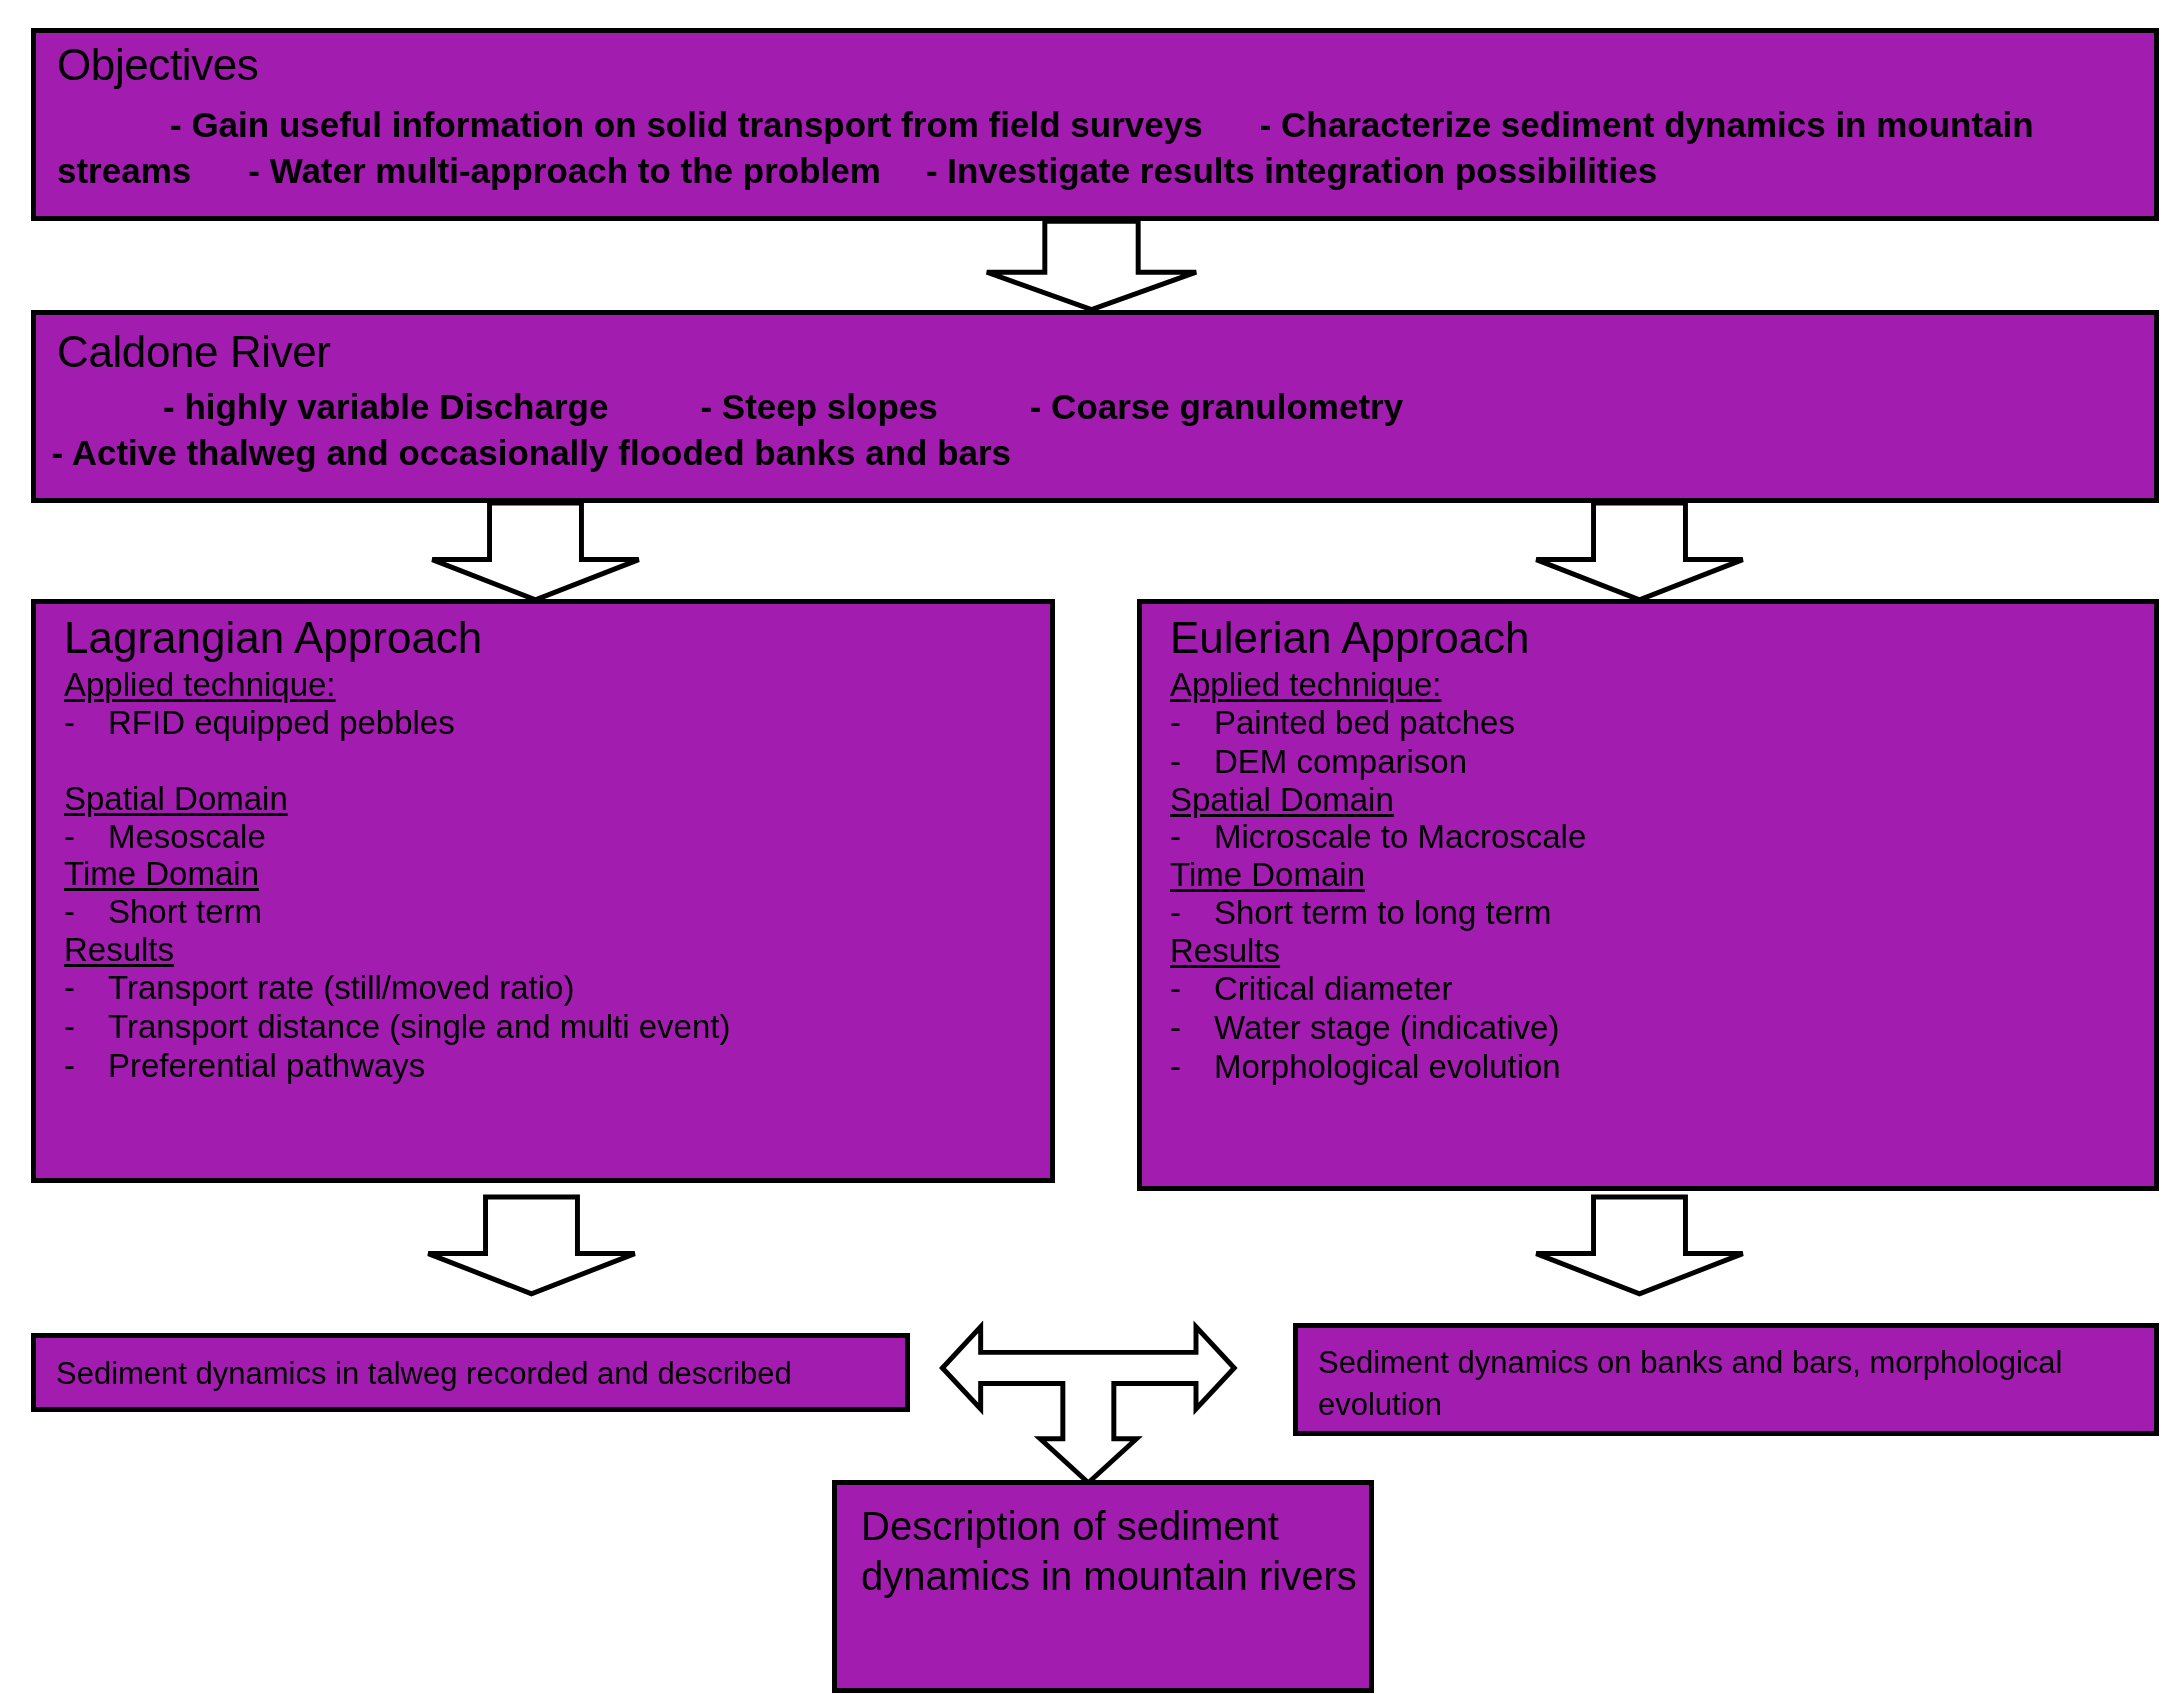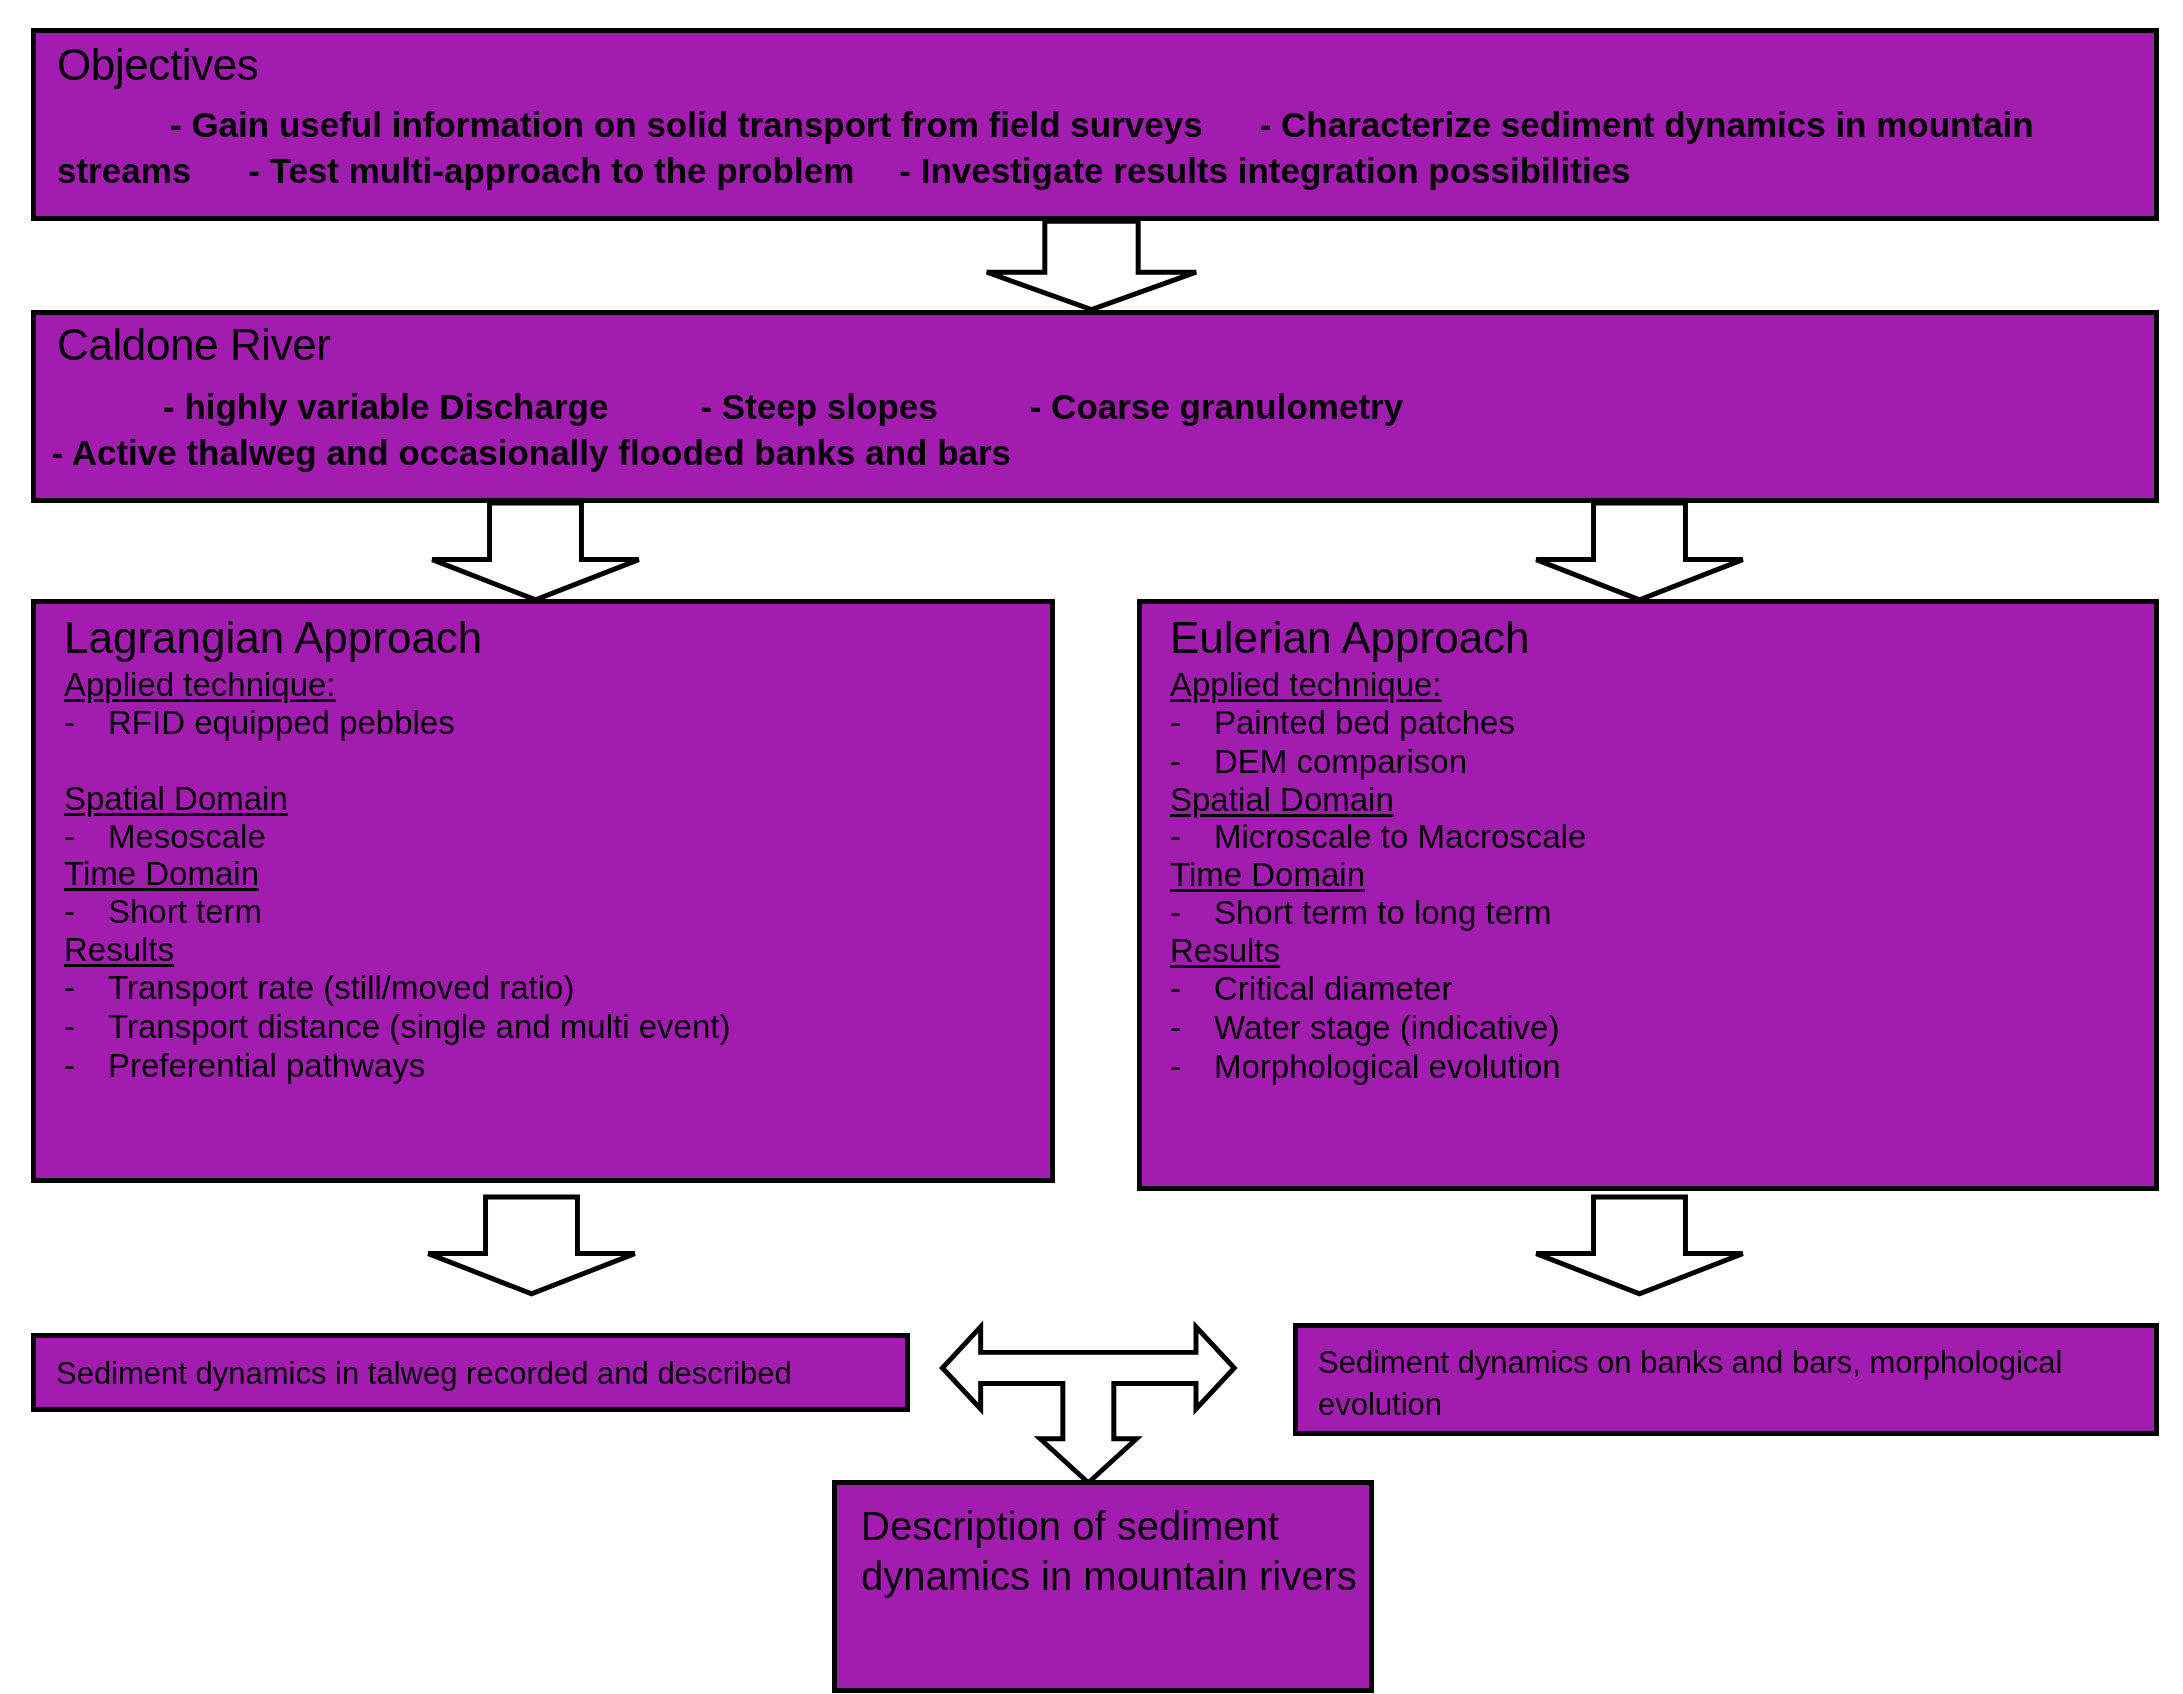--- a/index.html
+++ b/index.html
@@ -65,21 +65,21 @@
   #box-objectives { left: 31px; top: 28px; width: 2128px; height: 193px; }
   #obj-title { position: absolute; left: 21px; top: 8.5px; }
   #obj-l1 { position: absolute; left: 21px; top: 71px; width: 2084px; }
   #obj-l2 { position: absolute; left: 21px; top: 117px; width: 2084px; }
   .obj-ind { display: inline-block; width: 113px; }
   .obj-gap { display: inline-block; width: 57px; }
   .obj-gap2 { display: inline-block; width: 45px; }
 
   
   #box-caldone { left: 31px; top: 310px; width: 2128px; height: 193px; }
-  #cal-title { position: absolute; left: 21px; top: 7px; }
+  #cal-title { position: absolute; left: 21px; top: 14px; }
   #cal-l1 { position: absolute; left: 21px; top: 71px; text-align: center; }
   #cal-l2 { position: absolute; left: 15.6px; top: 117px; }
   .cal-ind { display: inline-block; width: 106px; }
   .cal-gap { display: inline-block; width: 92px; }
 
   
   #box-lagrangian { left: 31px; top: 599px; width: 1024px; height: 584px; }
   #box-eulerian { left: 1137px; top: 599px; width: 1022px; height: 592px; }
   .approach-inner { position: absolute; left: 28px; top: 10px; right: 14px; }
   .approach-title { font-size: 44px; line-height: 1.1; margin-bottom: 4.3px; }
@@ -99,21 +99,21 @@
 <body>
 
 <div id="canvas">
 
   <div class="box" id="box-objectives">
     <div class="title" id="obj-title">Objectives</div>
     <div class="body-line" id="obj-l1">
       <span class="obj-ind"></span><span>- Gain useful information on solid transport from field surveys</span><span class="obj-gap"></span><span>- Characterize sediment dynamics in mountain</span>
     </div>
     <div class="body-line" id="obj-l2">
-      <span>streams</span><span class="obj-gap"></span><span>- Test multi-approach to the problem</span><span class="obj-gap2"></span><span>- Investigate results integration possibilities</span>
+      <span>streams</span><span class="obj-gap"></span><span>- Water multi-approach to the problem</span><span class="obj-gap2"></span><span>- Investigate results integration possibilities</span>
     </div>
   </div>
 
   <svg class="arrowsvg" style="left:984px; top:221px;" width="215" height="91" viewBox="0 0 304 128">
     <polygon class="ap" points="86,0 218,0 218,72 300,72 152,125 4,72 86,72"></polygon>
   </svg>
 
   <div class="box" id="box-caldone">
     <div class="title" id="cal-title">Caldone River</div>
     <div class="body-line" id="cal-l1">

